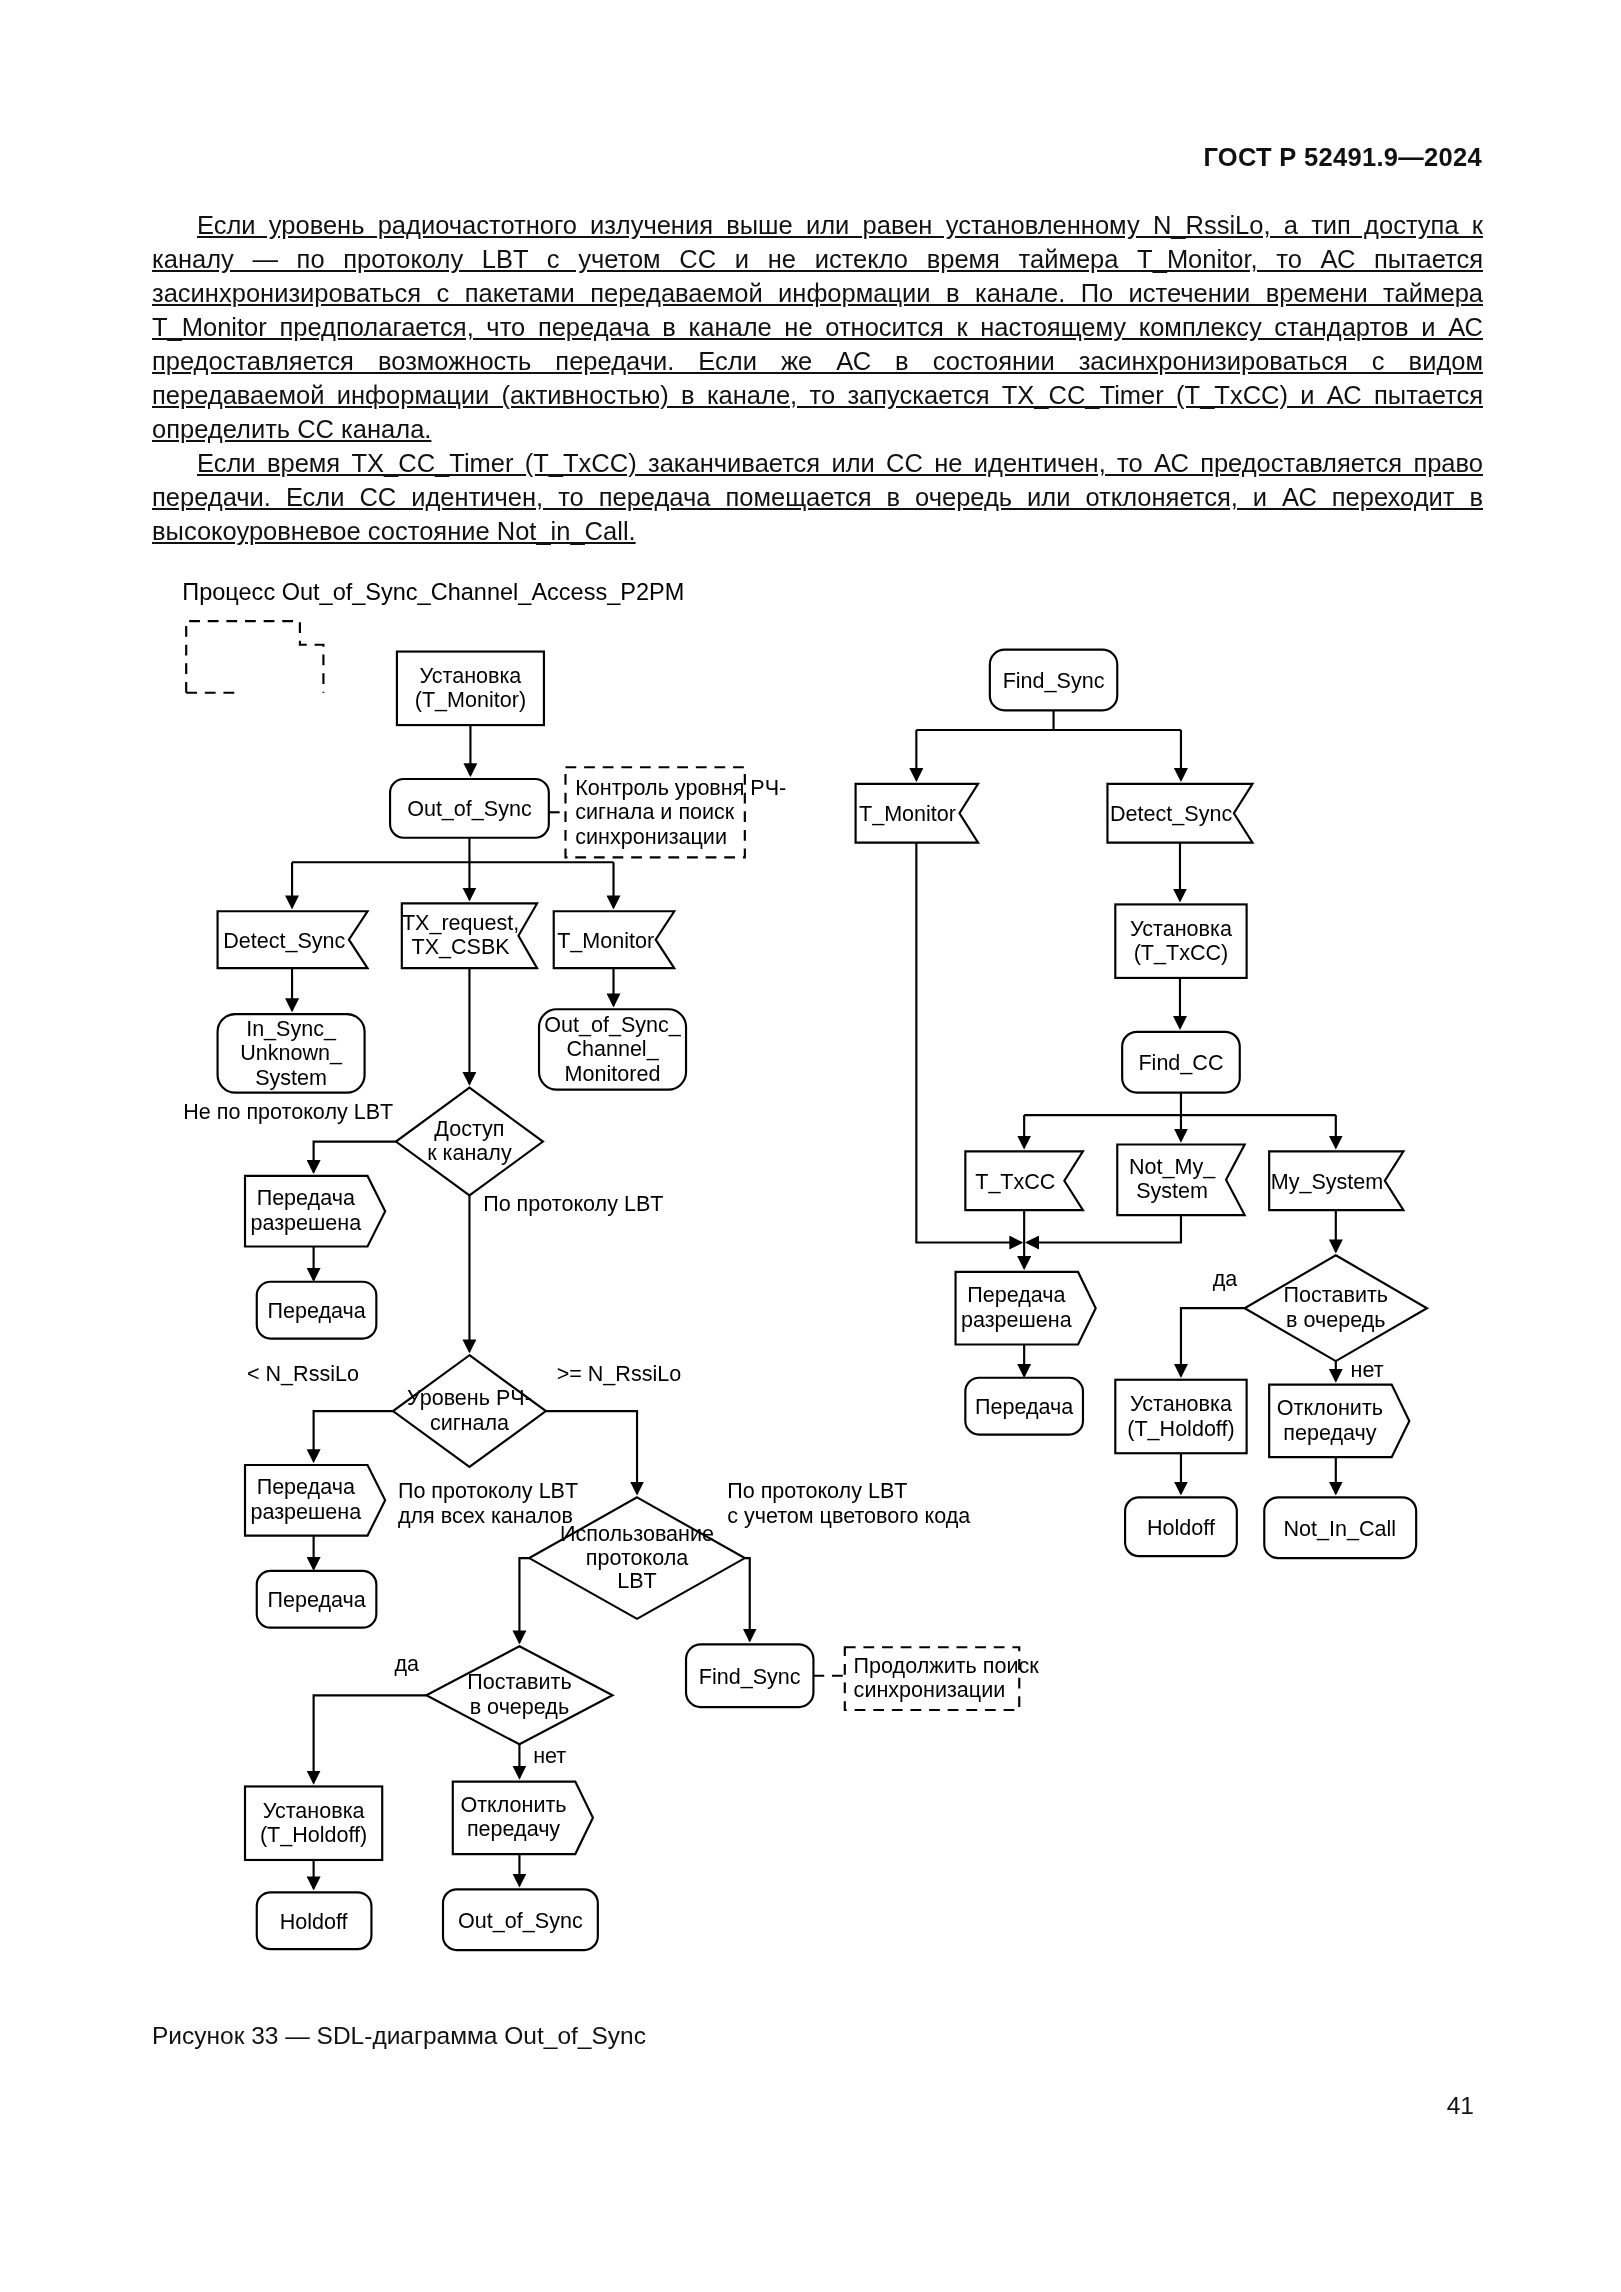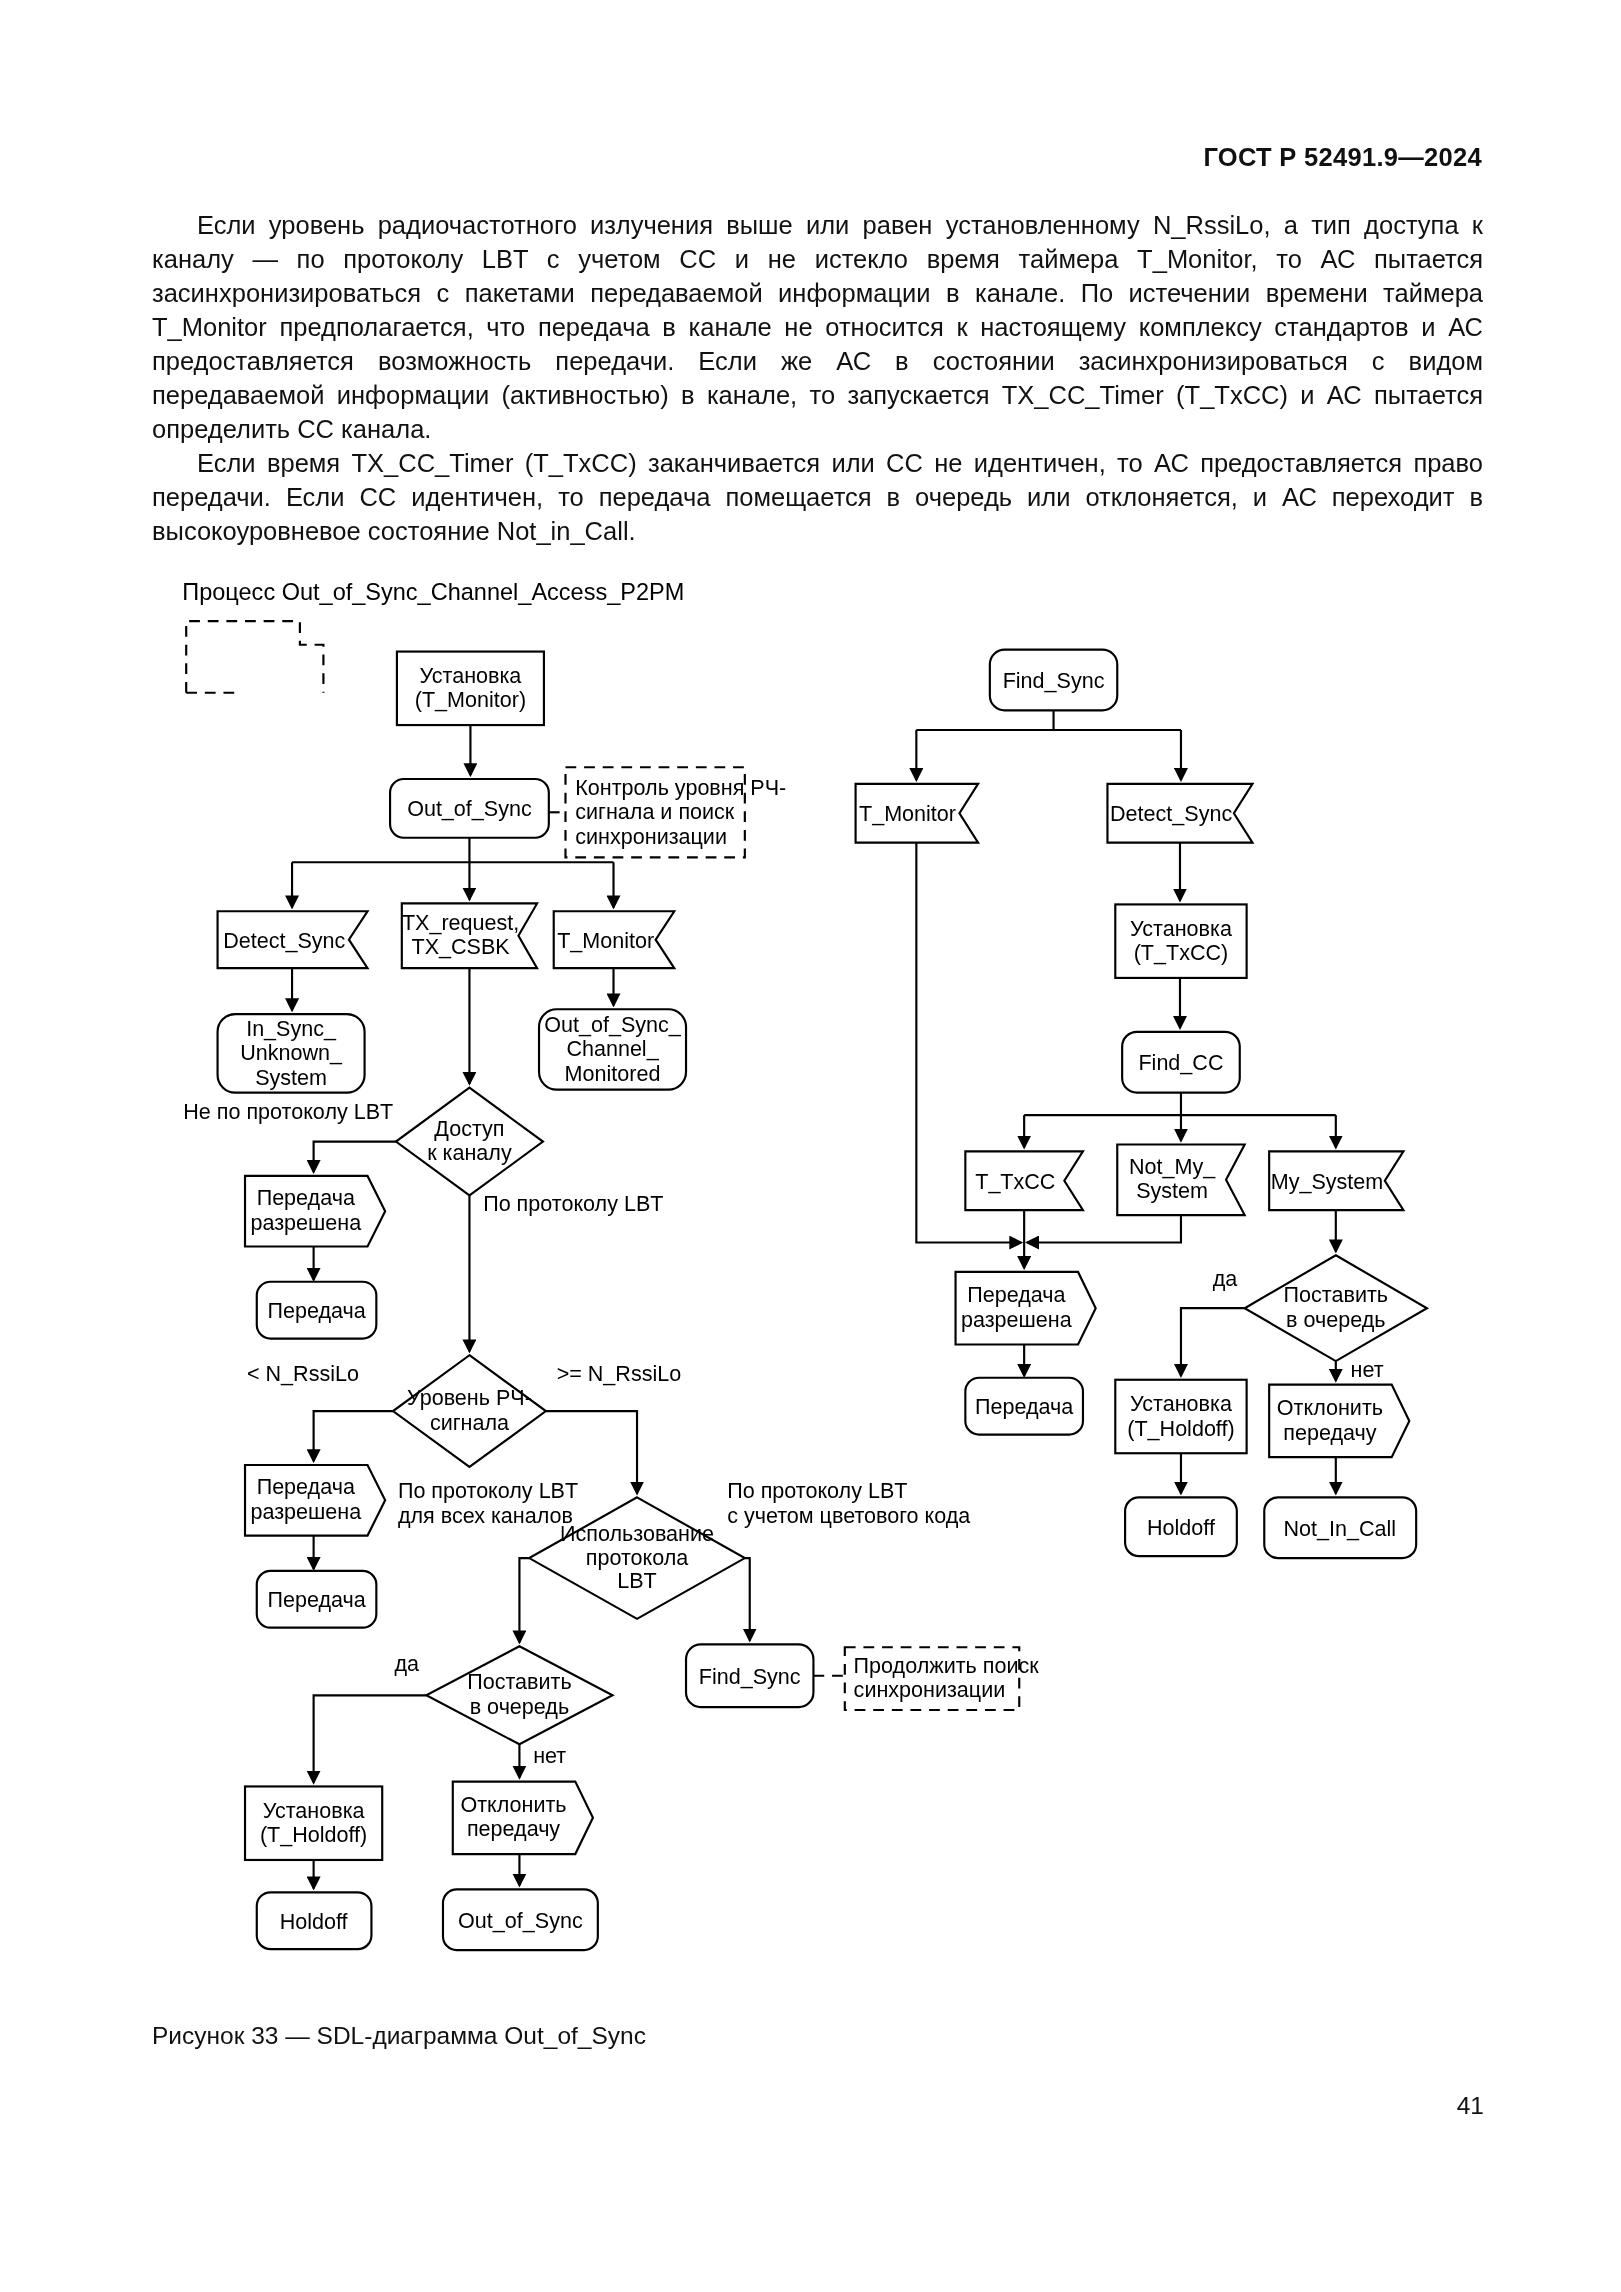--- a/index.html
+++ b/index.html
@@ -1,23 +1,23 @@
 <!DOCTYPE html>
 <html><head>
 <meta charset="utf-8">
 <title>ГОСТ Р 71586.1—2024</title>
 <style>
   * { margin:0; padding:0; box-sizing:border-box; }
   html,body { width:1621px; height:2293px; background:#ffffff; }
   body { position:relative; font-family:"Liberation Sans", sans-serif; color:#111; }
   .doc-header { position:absolute; top:143px; right:139px; font-size:25.5px; font-weight:bold; letter-spacing:0.3px; }
   .body-text { position:absolute; top:208px; left:152px; width:1331px; font-size:25.5px; line-height:34px; text-align:justify; }
-  .body-text p { text-indent:45px; }
+  .body-text p { text-indent:45px;text-decoration:underline; }
   .figure-caption { position:absolute; top:2022px; left:152px; width:1206px; text-align:left; font-size:24.5px; }
-  .page-number { position:absolute; top:2092px; right:137px; font-size:24.5px; }
+  .page-number { position:absolute; top:2092px; right:147px; font-size:24.5px; }
   svg.diagram { position:absolute; top:573px; left:0; }
   .shape { fill:#fff; stroke:#000; stroke-width:2.2; }
   .ln { fill:none; stroke:#000; stroke-width:2.2; }
   .dash { fill:none; stroke:#000; stroke-width:2.2; stroke-dasharray:11 8; }
   svg text { font-family:"Liberation Sans", sans-serif; font-size:22px; fill:#000; }
   .tc { text-anchor:middle; }
   .title-t { font-size:24px; }
 </style>
 </head>
 <body>

